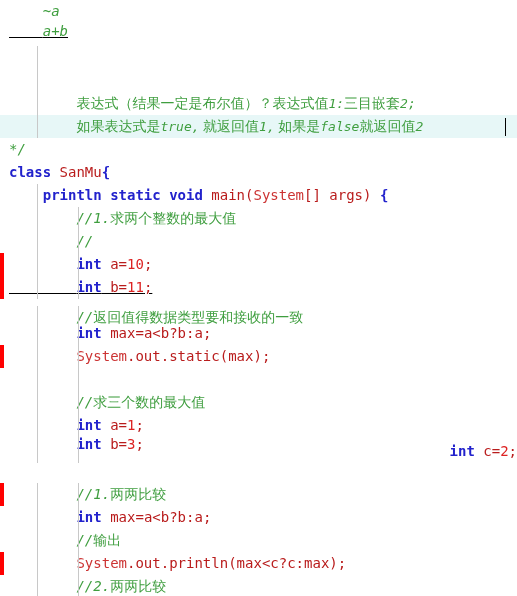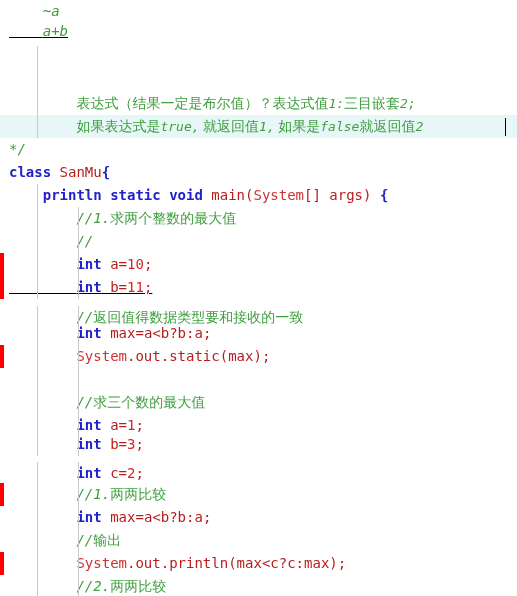--- a/index.html
+++ b/index.html
@@ -121,21 +121,21 @@
       <div class="line" style="top: 230px;"><span class="indent-guide" style="left: 37px; top: 0px; height: 23px;"></span><span class="indent-guide" style="left: 78px; top: 0px; height: 23px;"></span><span class="tok-plain">        </span><span class="tok-cmt">//</span></div>
       <div class="line" style="top: 253px;"><span class="indent-guide" style="left: 37px; top: 0px; height: 23px;"></span><span class="indent-guide" style="left: 78px; top: 0px; height: 23px;"></span><span class="tok-plain">        </span><span class="tok-kw">int</span><span class="tok-plain"> a=</span><span class="tok-num">10</span><span class="tok-plain">;</span></div>
       <div class="line" style="top: 276px; text-decoration: underline;"><span class="indent-guide" style="left: 37px; top: 0px; height: 23px;"></span><span class="indent-guide" style="left: 78px; top: 0px; height: 23px;"></span><span class="tok-plain">        </span><span class="tok-kw">int</span><span class="tok-plain"> b=</span><span class="tok-num">11</span><span class="tok-plain">;</span></div>
       <div class="line" style="top: 306px;"><span class="indent-guide" style="left: 37px; top: 0px; height: 23px;"></span><span class="indent-guide" style="left: 78px; top: 0px; height: 23px;"></span><span class="tok-plain">        </span><span class="tok-cmt">//</span><span class="tok-cmt cjk">返回值得数据类型要和接收的一致</span></div>
       <div class="line" style="top: 322px;"><span class="indent-guide" style="left: 37px; top: 0px; height: 23px;"></span><span class="indent-guide" style="left: 78px; top: 0px; height: 23px;"></span><span class="tok-plain">        </span><span class="tok-kw">int</span><span class="tok-plain"> max=a&lt;b?b:a;</span></div>
       <div class="line" style="top: 345px;"><span class="indent-guide" style="left: 37px; top: 0px; height: 23px;"></span><span class="indent-guide" style="left: 78px; top: 0px; height: 23px;"></span><span class="tok-plain">        </span><span class="tok-type">System</span><span class="tok-plain">.out.static(max);</span></div>
       <div class="line" style="top: 368px;"><span class="indent-guide" style="left: 37px; top: 0px; height: 23px;"></span><span class="indent-guide" style="left: 78px; top: 0px; height: 23px;"></span></div>
       <div class="line" style="top: 391px;"><span class="indent-guide" style="left: 37px; top: 0px; height: 23px;"></span><span class="indent-guide" style="left: 78px; top: 0px; height: 23px;"></span><span class="tok-plain">        </span><span class="tok-cmt">//</span><span class="tok-cmt cjk">求三个数的最大值</span></div>
       <div class="line" style="top: 414px;"><span class="indent-guide" style="left: 37px; top: 0px; height: 23px;"></span><span class="indent-guide" style="left: 78px; top: 0px; height: 23px;"></span><span class="tok-plain">        </span><span class="tok-kw">int</span><span class="tok-plain"> a=</span><span class="tok-num">1</span><span class="tok-plain">;</span></div>
       <div class="line" style="top: 411px; margin-top: 22px;"><span class="indent-guide" style="left: 37px; top: 0px; height: 23px;"></span><span class="indent-guide" style="left: 78px; top: 0px; height: 23px;"></span><span class="tok-plain">        </span><span class="tok-kw">int</span><span class="tok-plain"> b=</span><span class="tok-num">3</span><span class="tok-plain">;</span></div>
-      <div class="line" style="top: 462px;"><span class="indent-guide" style="left: 37px; top: 0px; height: 23px;"></span><span class="indent-guide" style="left: 78px; top: 0px; height: 23px;"></span><span class="tok-plain">        </span><span class="tok-kw">int</span><span class="tok-plain"> c=</span><span class="tok-num">2</span><span class="tok-plain">;</span></div>
+      <div class="line" style="top: 440px; text-align: right;"><span class="indent-guide" style="left: 37px; top: 0px; height: 23px;"></span><span class="indent-guide" style="left: 78px; top: 0px; height: 23px;"></span><span class="tok-plain">        </span><span class="tok-kw">int</span><span class="tok-plain"> c=</span><span class="tok-num">2</span><span class="tok-plain">;</span></div>
       <div class="line" style="top: 483px;"><span class="indent-guide" style="left: 37px; top: 0px; height: 23px;"></span><span class="indent-guide" style="left: 78px; top: 0px; height: 23px;"></span><span class="tok-plain">        </span><span class="tok-cmt">//1.</span><span class="tok-cmt cjk">两两比较</span></div>
       <div class="line" style="top: 506px;"><span class="indent-guide" style="left: 37px; top: 0px; height: 23px;"></span><span class="indent-guide" style="left: 78px; top: 0px; height: 23px;"></span><span class="tok-plain">        </span><span class="tok-kw">int</span><span class="tok-plain"> max=a&lt;b?b:a;</span></div>
       <div class="line" style="top: 529px;"><span class="indent-guide" style="left: 37px; top: 0px; height: 23px;"></span><span class="indent-guide" style="left: 78px; top: 0px; height: 23px;"></span><span class="tok-plain">        </span><span class="tok-cmt">//</span><span class="tok-cmt cjk">输出</span></div>
       <div class="line" style="top: 552px;"><span class="indent-guide" style="left: 37px; top: 0px; height: 23px;"></span><span class="indent-guide" style="left: 78px; top: 0px; height: 23px;"></span><span class="tok-plain">        </span><span class="tok-type">System</span><span class="tok-plain">.out.println(max&lt;c?c:max);</span></div>
       <div class="line" style="top: 575px;"><span class="indent-guide" style="left: 37px; top: 0px; height: 23px;"></span><span class="indent-guide" style="left: 78px; top: 0px; height: 23px;"></span><span class="tok-plain">        </span><span class="tok-cmt">//2.</span><span class="tok-cmt cjk">两两比较</span></div>
     </div>
 </div>
 
 <style>
   .line { position: absolute; left: 0; width: 517px; }

